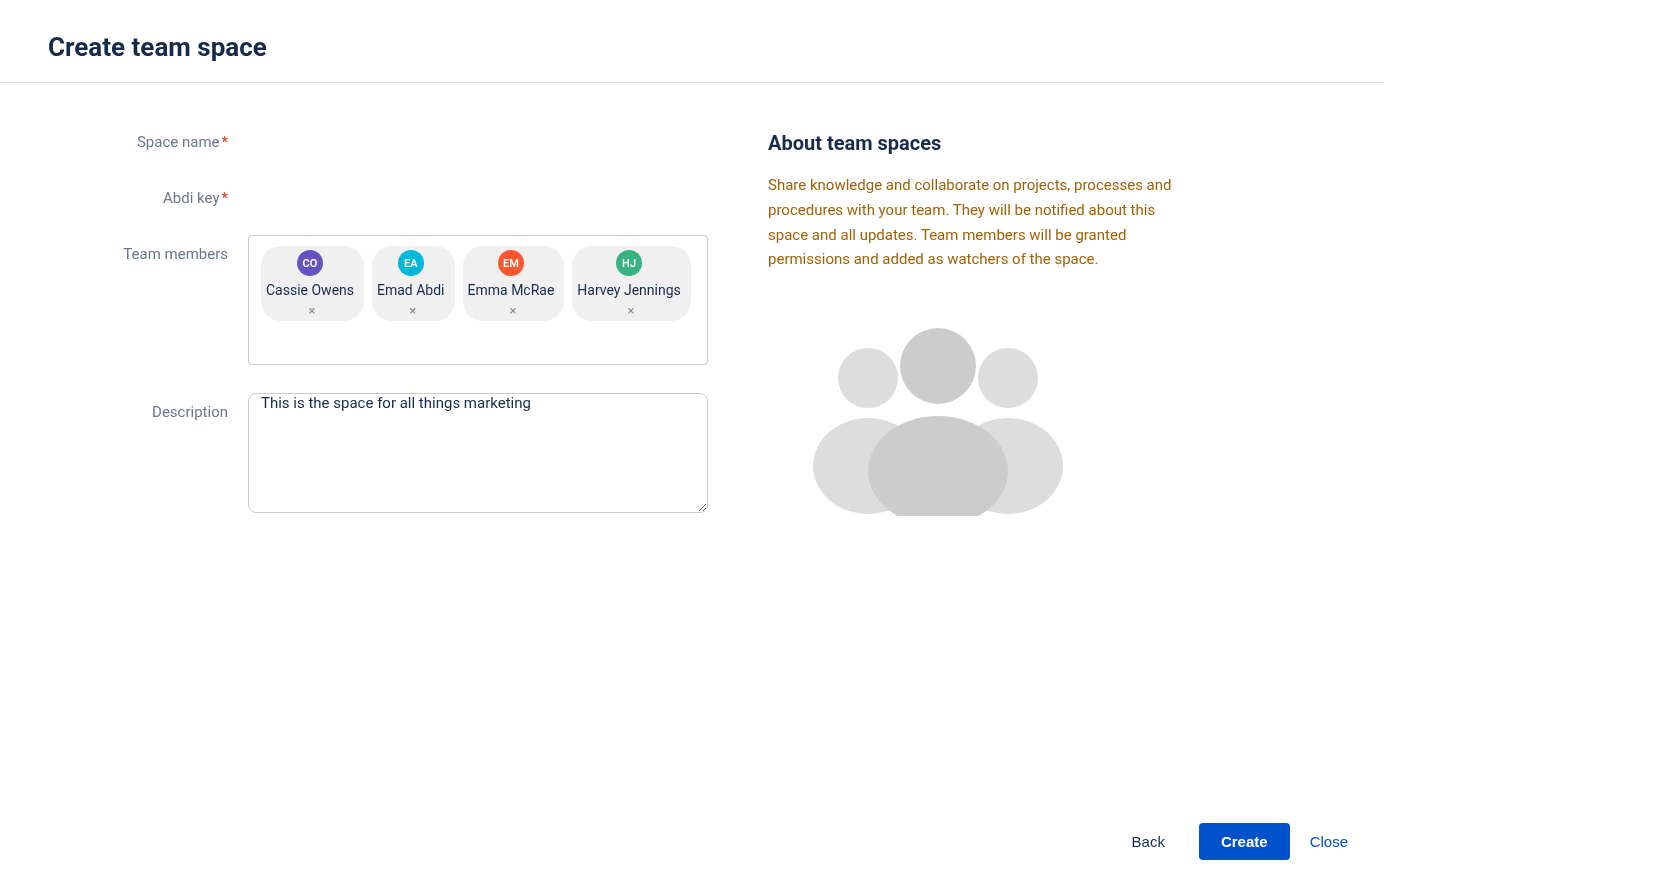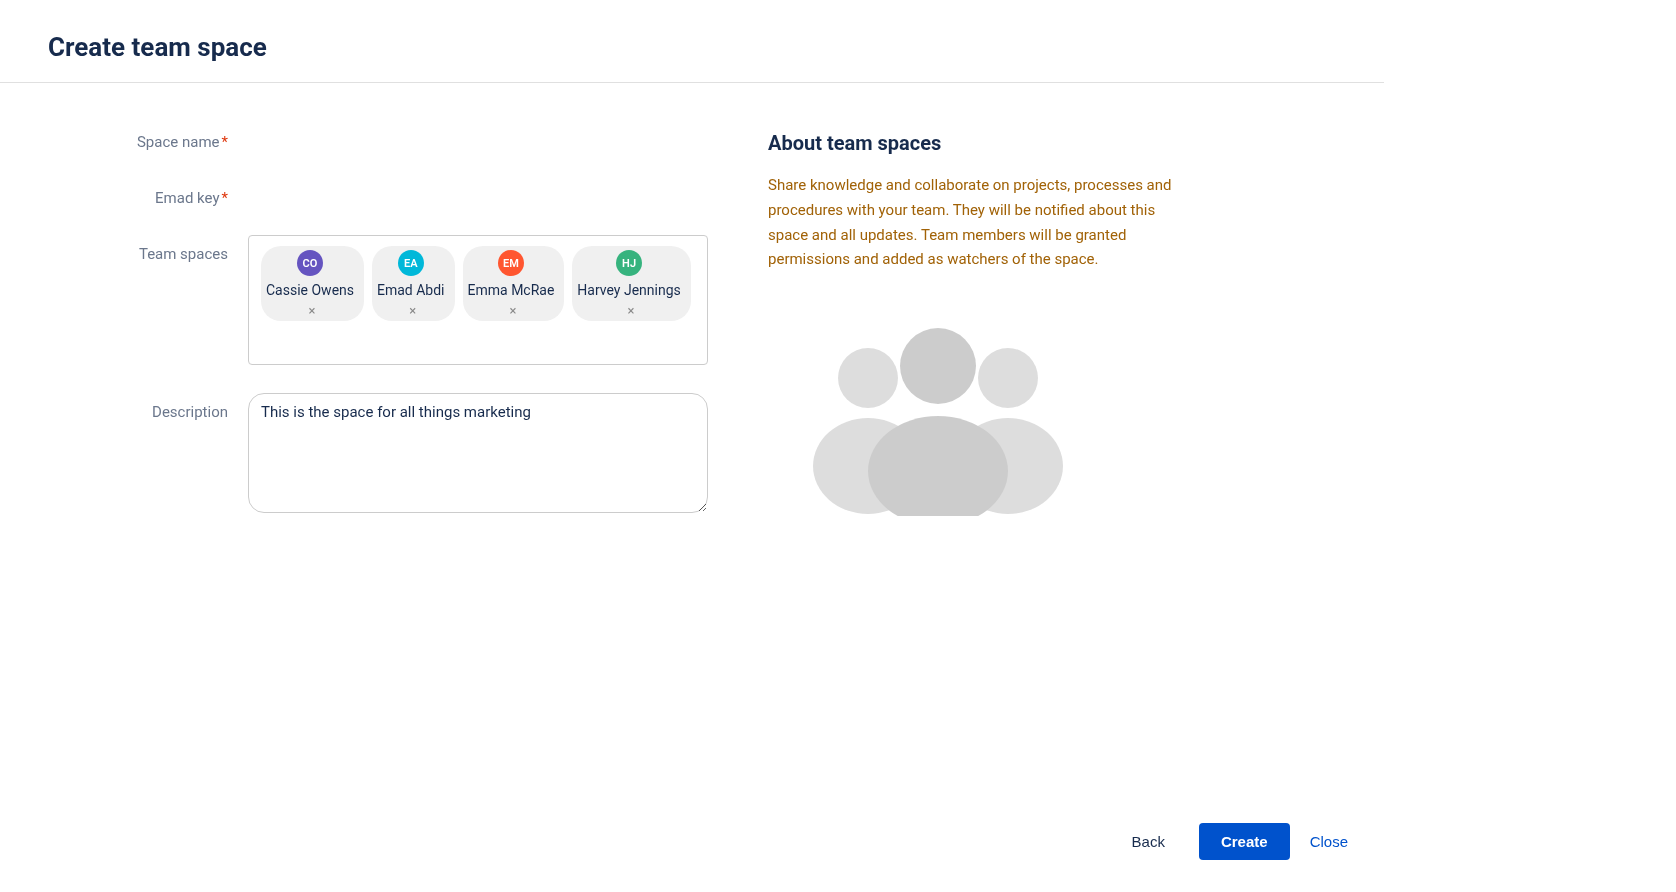--- a/index.html
+++ b/index.html
@@ -119,24 +119,24 @@
     }
     .member-remove {
       margin-left: 4px;
       cursor: pointer;
       color: #888;
       font-size: 13px;
       line-height: 1;
     }
     .description-textarea {
       flex: 1;
-      padding: 9px 12px;
+      padding: 0 12px;
       font-size: 15px;
       border: 1.5px solid #ccc;
-      border-radius: 16px;
+      border-radius: 8px;
       outline: none;
       color: #172b4d;
       resize: vertical;
       min-height: 120px;
       font-family: inherit;
     }
     .info-section {
       flex: 1;
       padding-top: 8px;
     }
@@ -213,26 +213,26 @@
     <div class="form-section">
 
       <div class="form-row">
         <label class="form-label">
           <span>Space name</span><span class="required-star">*</span>
         </label>
       </div>
 
       <div class="form-row">
         <label class="form-label">
-          <span>Emad key</span><span class="required-star">*</span>
+          <span>Abdi key</span><span class="required-star">*</span>
         </label>
       </div>
 
       <div class="form-row">
-        <label class="form-label">Team spaces</label>
+        <label class="form-label">Team members</label>
         <div class="team-members-box">
 
           <div class="member-tag">
             <div class="member-avatar av-cassie">CO</div>
             <span>Cassie Owens</span>
             <span class="member-remove">×</span>
           </div>
 
           <div class="member-tag">
             <div class="member-avatar av-emad">EA</div>

